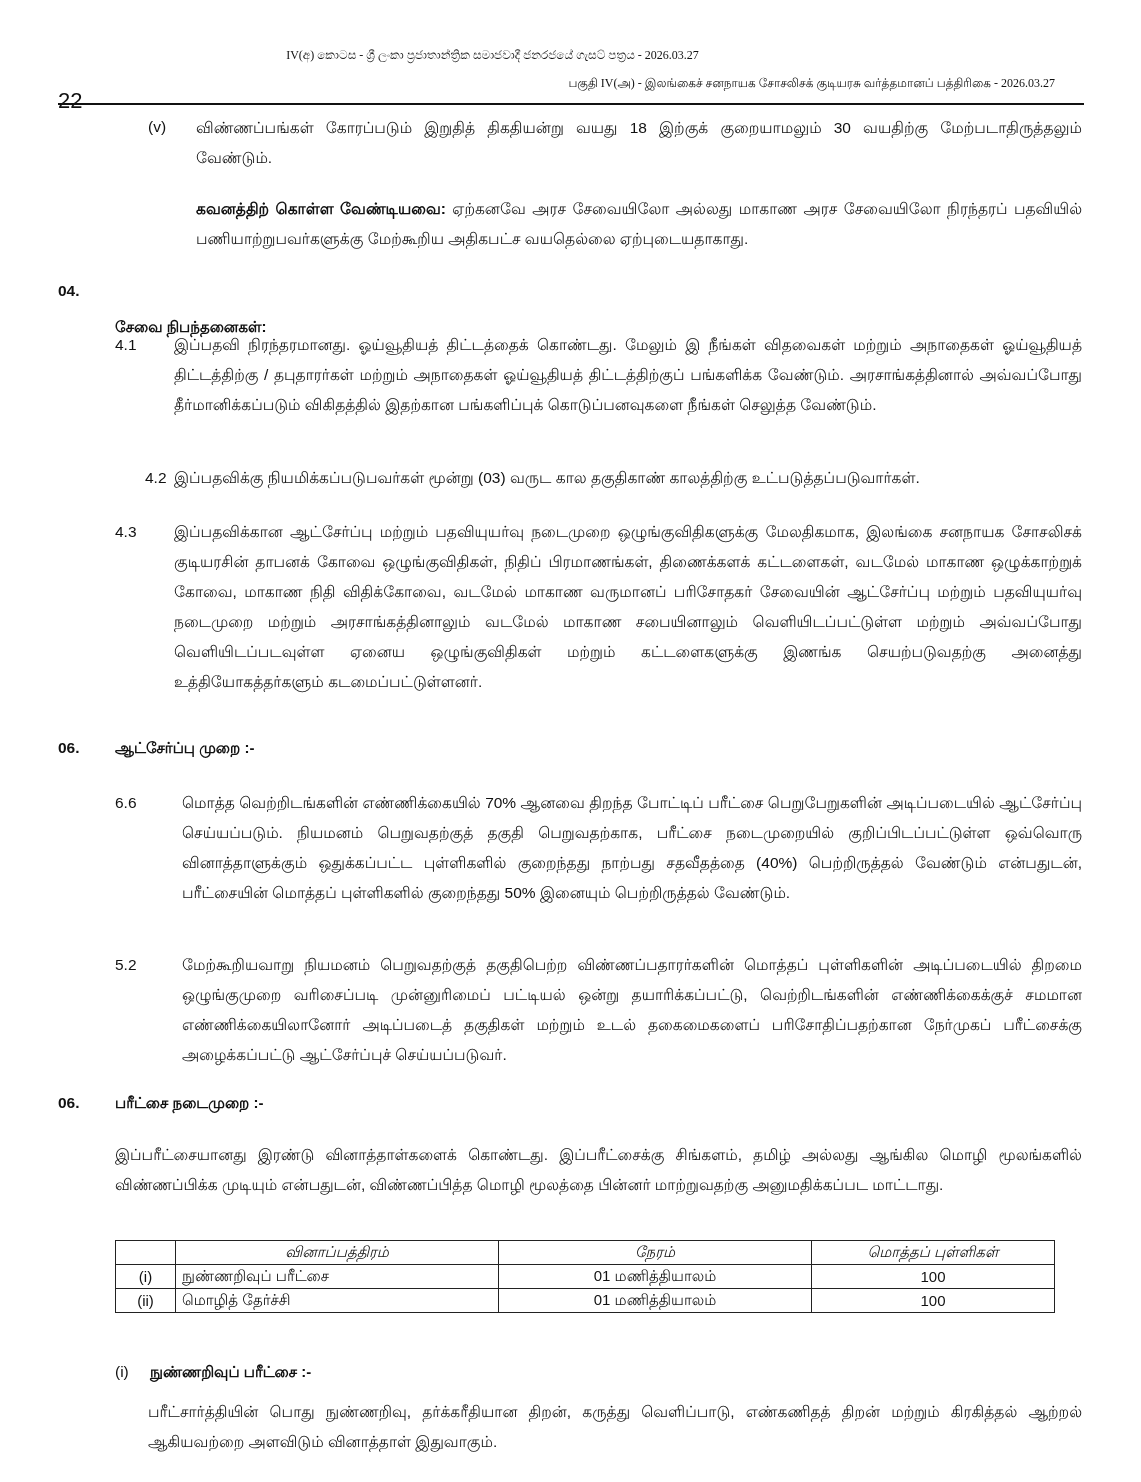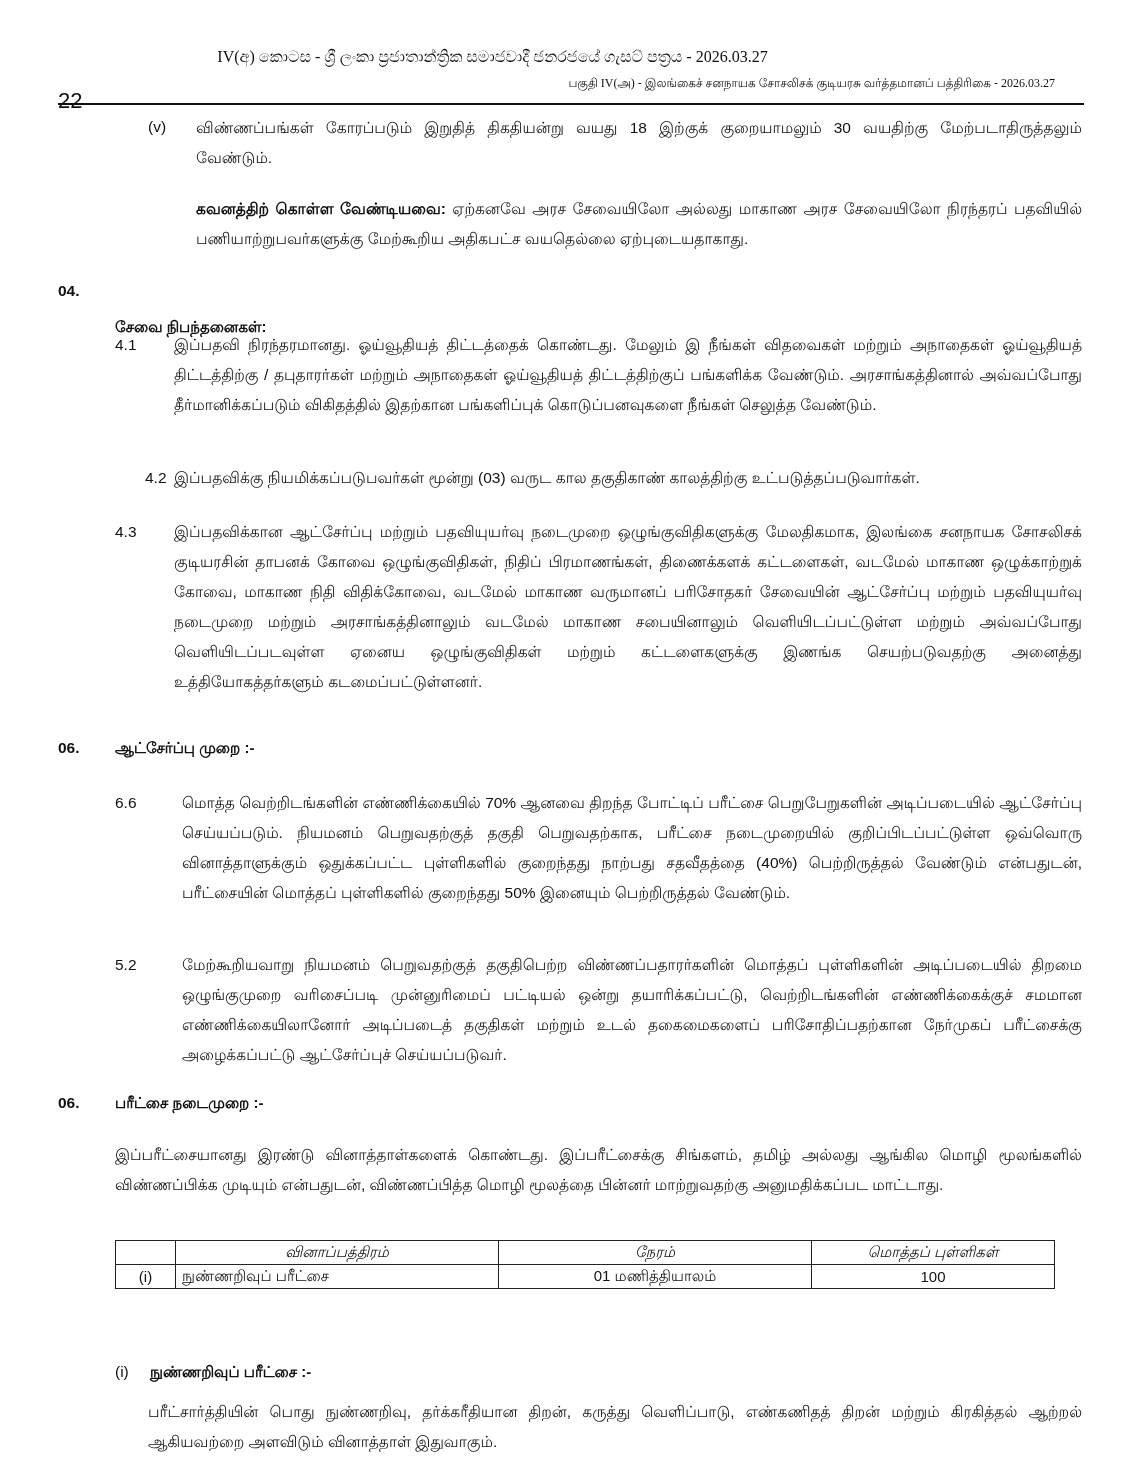--- a/index.html
+++ b/index.html
@@ -3,21 +3,21 @@
 <meta charset="utf-8">
 <style>
   html, body { margin: 0; padding: 0; background: #ffffff; }
   body {
     width: 1141px; height: 1482px; position: relative; overflow: hidden;
     font-family: "Liberation Sans", "DejaVu Sans", sans-serif;
     color: #111111; font-size: 15.5px;
   }
   .page-num { position: absolute; left: 58px; top: 48px; font-size: 22px; margin-top: 40px; }
   .hdr1 { position: absolute; left: 0; width: 985px; top: 48px; text-align: center;
-          font-family: "Liberation Serif", "DejaVu Serif", serif; font-size: 16px; }
+          font-family: "Liberation Serif", "DejaVu Serif", serif; font-size: 12px; }
   .hdr2 { position: absolute; left: 0; width: 1055px; top: 76px; text-align: right;
           font-family: "Liberation Serif", "DejaVu Serif", serif; font-size: 12px; }
   .rule { position: absolute; left: 58px; width: 1026px; top: 103px; height: 2px; background: #111; }
 
   .blk { position: absolute; line-height: 30px; text-align: justify; }
   .lbl { position: absolute; }
   .sec-num { position: absolute; left: 58px; font-weight: bold; font-size: 15.5px; }
   .sec-title { position: absolute; left: 115px; font-weight: bold; font-size: 15px; }
   .bold { font-weight: bold; }
 
@@ -77,18 +77,24 @@
     <th class="c1" style="text-align:center;">வினாப்பத்திரம்</th>
     <th class="c2">நேரம்</th>
     <th class="c3">மொத்தப் புள்ளிகள்</th>
   </tr>
   <tr>
     <td class="c0">(i)</td>
     <td class="c1">நுண்ணறிவுப் பரீட்சை</td>
     <td class="c2">01 மணித்தியாலம்</td>
     <td class="c3">100</td>
   </tr>
+  <tr>
+    <td class="c0">(ii)</td>
+    <td class="c1">மொழித் தேர்ச்சி</td>
+    <td class="c2">01 மணித்தியாலம்</td>
+    <td class="c3">100</td>
+  </tr>
 </tbody>
   </table>
 
 <div class="lbl" style="left:115px; top:1363px;">(i)</div>
 <div class="lbl bold" style="left:150px; top:1363px; font-size:15px;">நுண்ணறிவுப் பரீட்சை :-</div>
 <div class="blk" style="left:148px; top:1397px; width:934px;">பரீட்சார்த்தியின் பொது நுண்ணறிவு, தர்க்கரீதியான திறன், கருத்து வெளிப்பாடு, எண்கணிதத் திறன் மற்றும் கிரகித்தல் ஆற்றல் ஆகியவற்றை அளவிடும் வினாத்தாள் இதுவாகும்.</div>
 
 </body></html>

